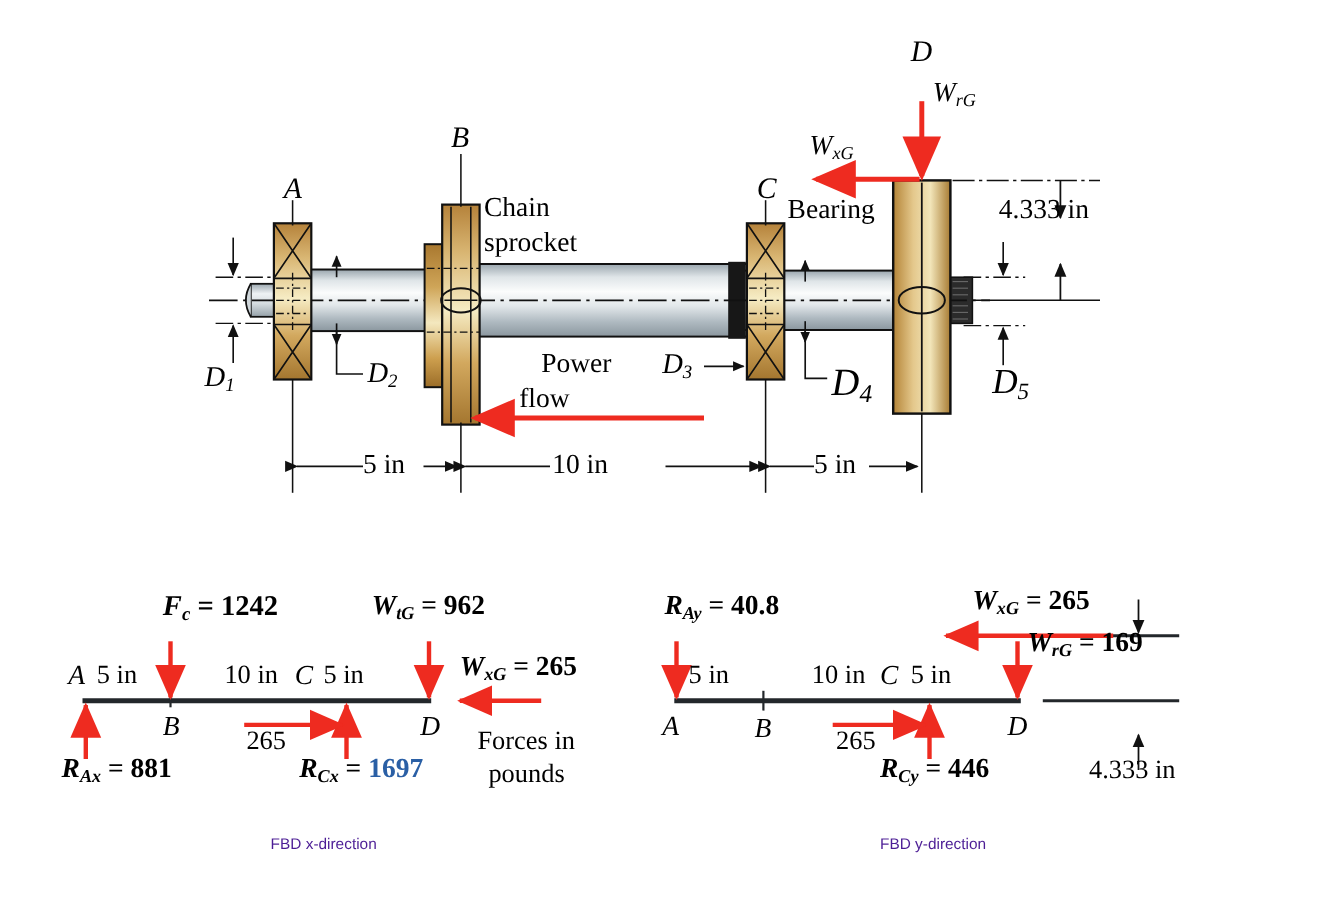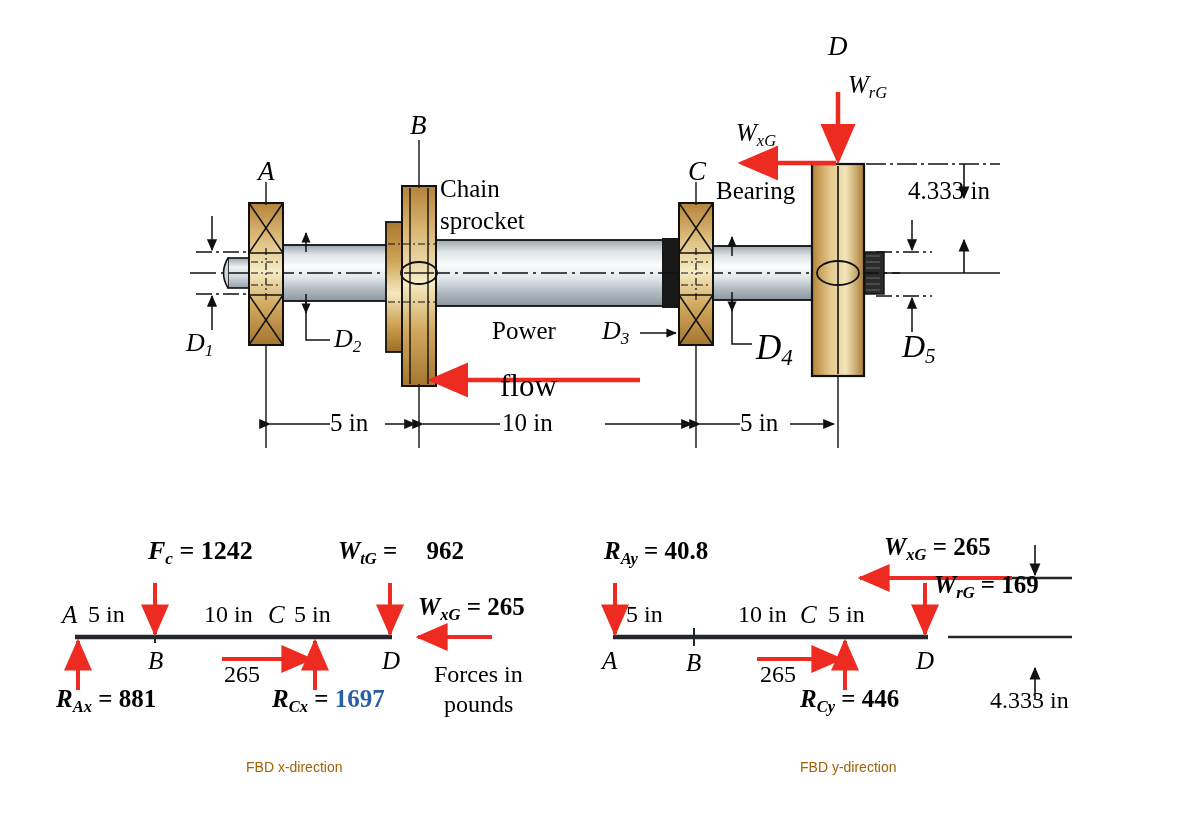--- a/index.html
+++ b/index.html
@@ -5,21 +5,21 @@
   html,body{margin:0;padding:0;background:#ffffff;}
   body{width:1200px;height:819px;position:relative;overflow:hidden;
        font-family:"Liberation Serif",serif;color:#000;}
   #stage{position:absolute;left:0;top:0;width:1200px;height:819px;}
   svg{position:absolute;left:0;top:0;}
   .lbl{position:absolute;white-space:nowrap;line-height:1;}
   .serif{font-family:"Liberation Serif",serif;}
   .ital{font-style:italic;}
   .bold{font-weight:bold;}
   .sub{font-size:0.66em;vertical-align:-0.28em;}
-  .cap{font-family:"Liberation Sans",sans-serif;font-size:14px;color:#a16207;}
+  .cap{font-family:"Liberation Sans",sans-serif;font-size:14px;color:#4c1d95;}
 </style>
 </head>
 <body>
 
 <div id="stage">
 
 <svg width="1200" height="819" viewBox="0 0 1200 819">
   <defs>
     <linearGradient id="brassV" x1="0" y1="0" x2="0" y2="1">
       <stop offset="0%" stop-color="#b5823a"></stop>
@@ -268,21 +268,21 @@
 
 <div class="lbl serif ital" style="left:258px;top:158px;font-size:27px;">A</div>
 <div class="lbl serif ital" style="left:410px;top:112px;font-size:27px;">B</div>
 <div class="lbl serif ital" style="left:688px;top:158px;font-size:27px;">C</div>
 <div class="lbl serif ital" style="left:828px;top:33px;font-size:27px;">D</div>
 
 <div class="lbl serif" style="left:440px;top:176px;font-size:25px;">Chain</div>
 <div class="lbl serif" style="left:440px;top:208px;font-size:25px;">sprocket</div>
 <div class="lbl serif" style="left:716px;top:178px;font-size:25px;">Bearing</div>
 <div class="lbl serif" style="left:492px;top:318px;font-size:25px;">Power</div>
-<div class="lbl serif" style="left:500px;top:350px;font-size:31px;margin-top:20px;">flow</div>
+<div class="lbl serif" style="left:472px;top:350px;font-size:25px;">flow</div>
 
 <div class="lbl serif ital" style="left:186px;top:330px;font-size:26px;">
   <span>D</span><span class="sub">1</span>
 </div>
 <div class="lbl serif ital" style="left:334px;top:326px;font-size:26px;">
   <span>D</span><span class="sub">2</span>
 </div>
 <div class="lbl serif ital" style="left:602px;top:318px;font-size:26px;">
   <span>D</span><span class="sub">3</span>
 </div>
@@ -306,21 +306,21 @@
 <div class="lbl serif" style="left:908px;top:178px;font-size:25px;">4.333 in</div>
 
 <div class="lbl serif bold ital" style="left:148px;top:538px;font-size:26px;">
   <span>F</span><span class="sub">c</span>
   <span style="font-style:normal;">=</span>
   <span style="font-style:normal;">1242</span>
 </div>
 <div class="lbl serif bold ital" style="left:338px;top:538px;font-size:25px;">
   <span>W</span><span class="sub">tG</span>
   <span style="font-style:normal;">=</span>
-  <span style="font-style:normal;margin-left:23px;">962</span>
+  <span style="font-style:normal;">962</span>
 </div>
 <div class="lbl serif bold ital" style="left:418px;top:594px;font-size:25px;">
   <span>W</span><span class="sub">xG</span>
   <span style="font-style:normal;">=</span>
   <span style="font-style:normal;">265</span>
 </div>
 <div class="lbl serif bold ital" style="left:56px;top:686px;font-size:25px;">
   <span>R</span><span class="sub">Ax</span>
   <span style="font-style:normal;">=</span>
   <span style="font-style:normal;">881</span>

